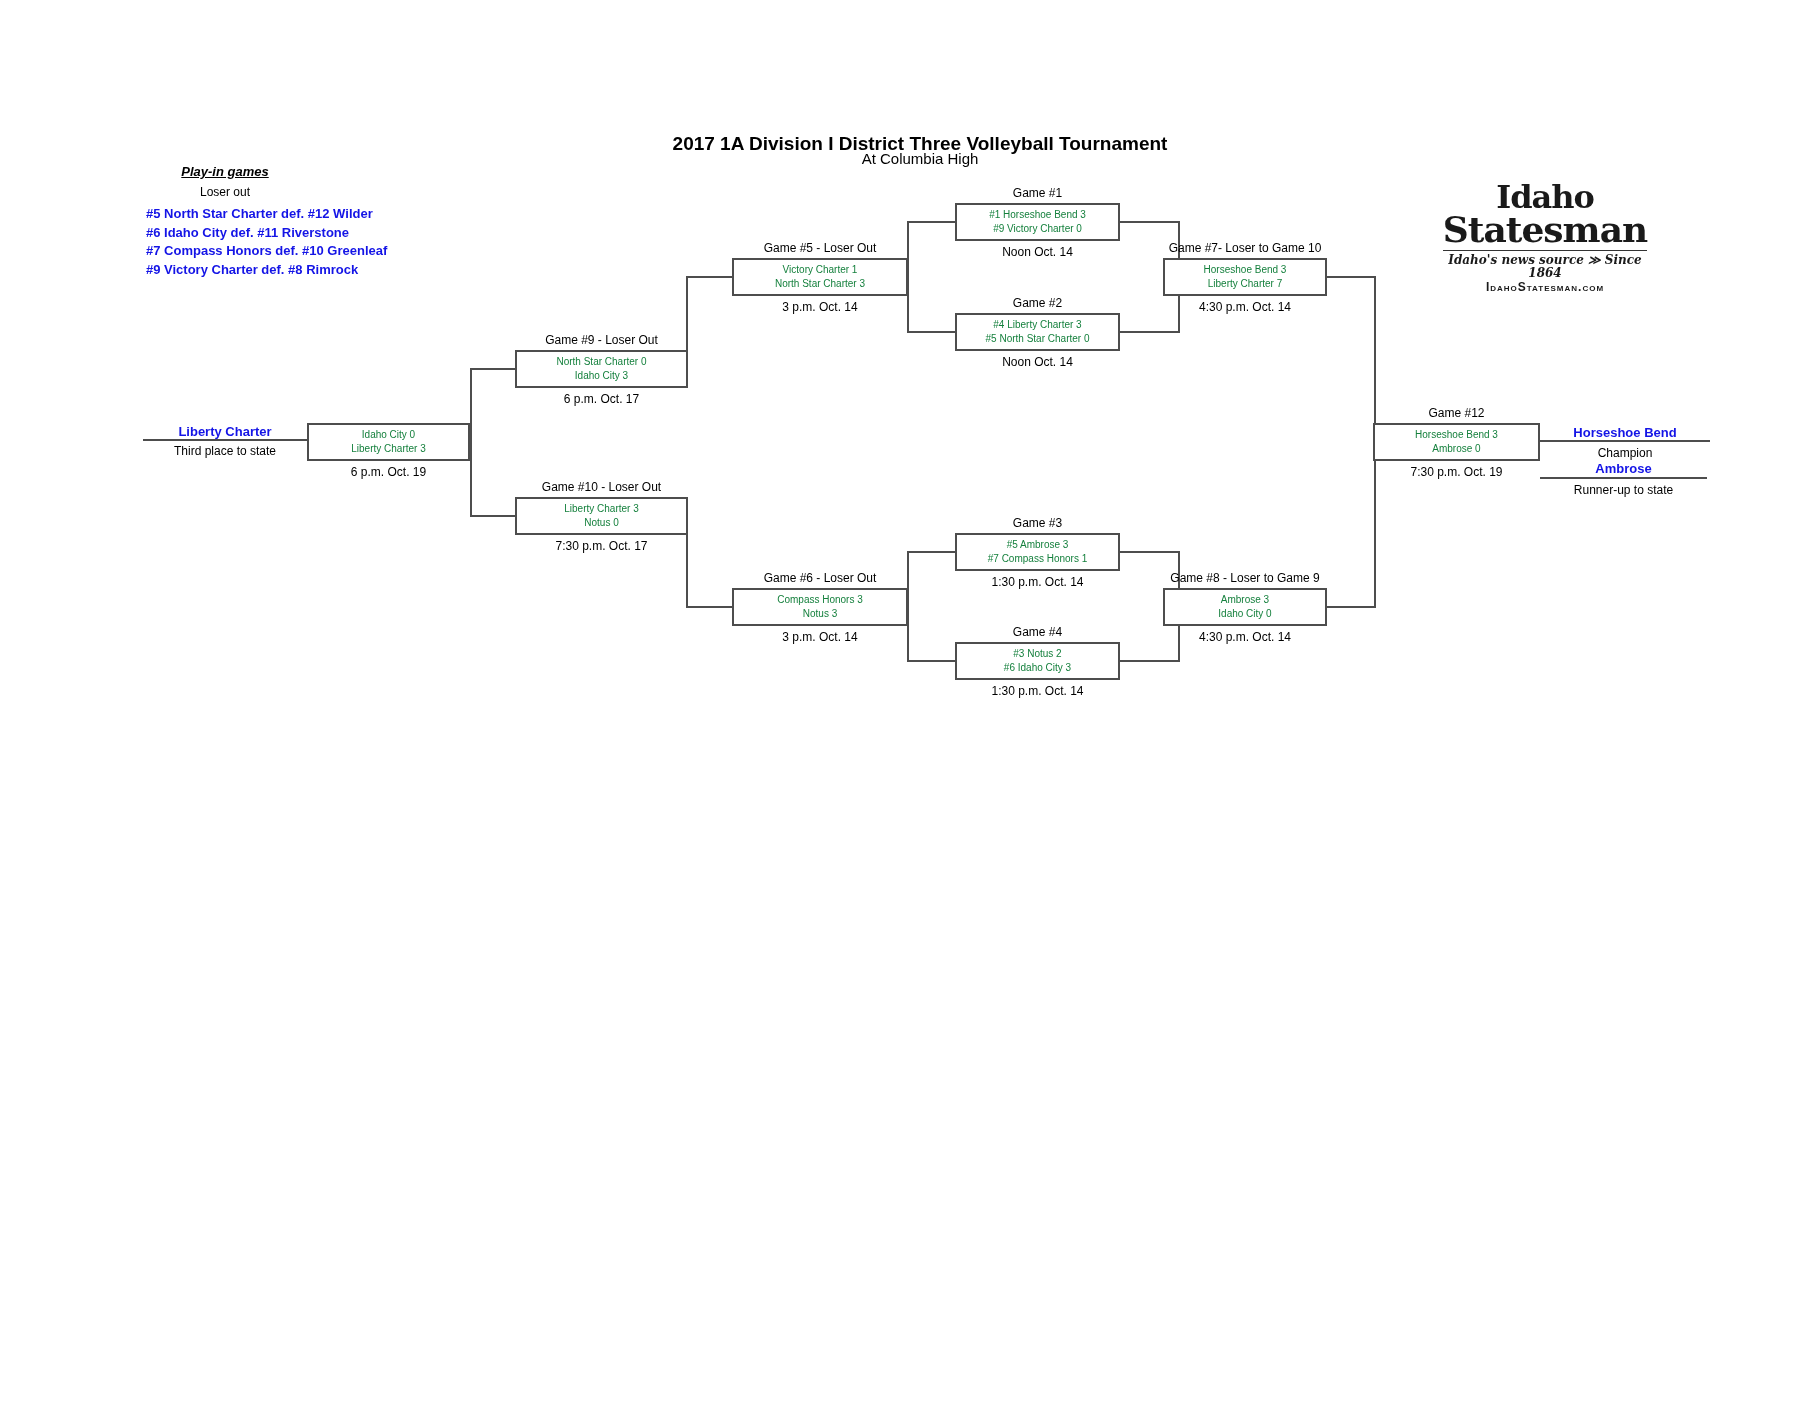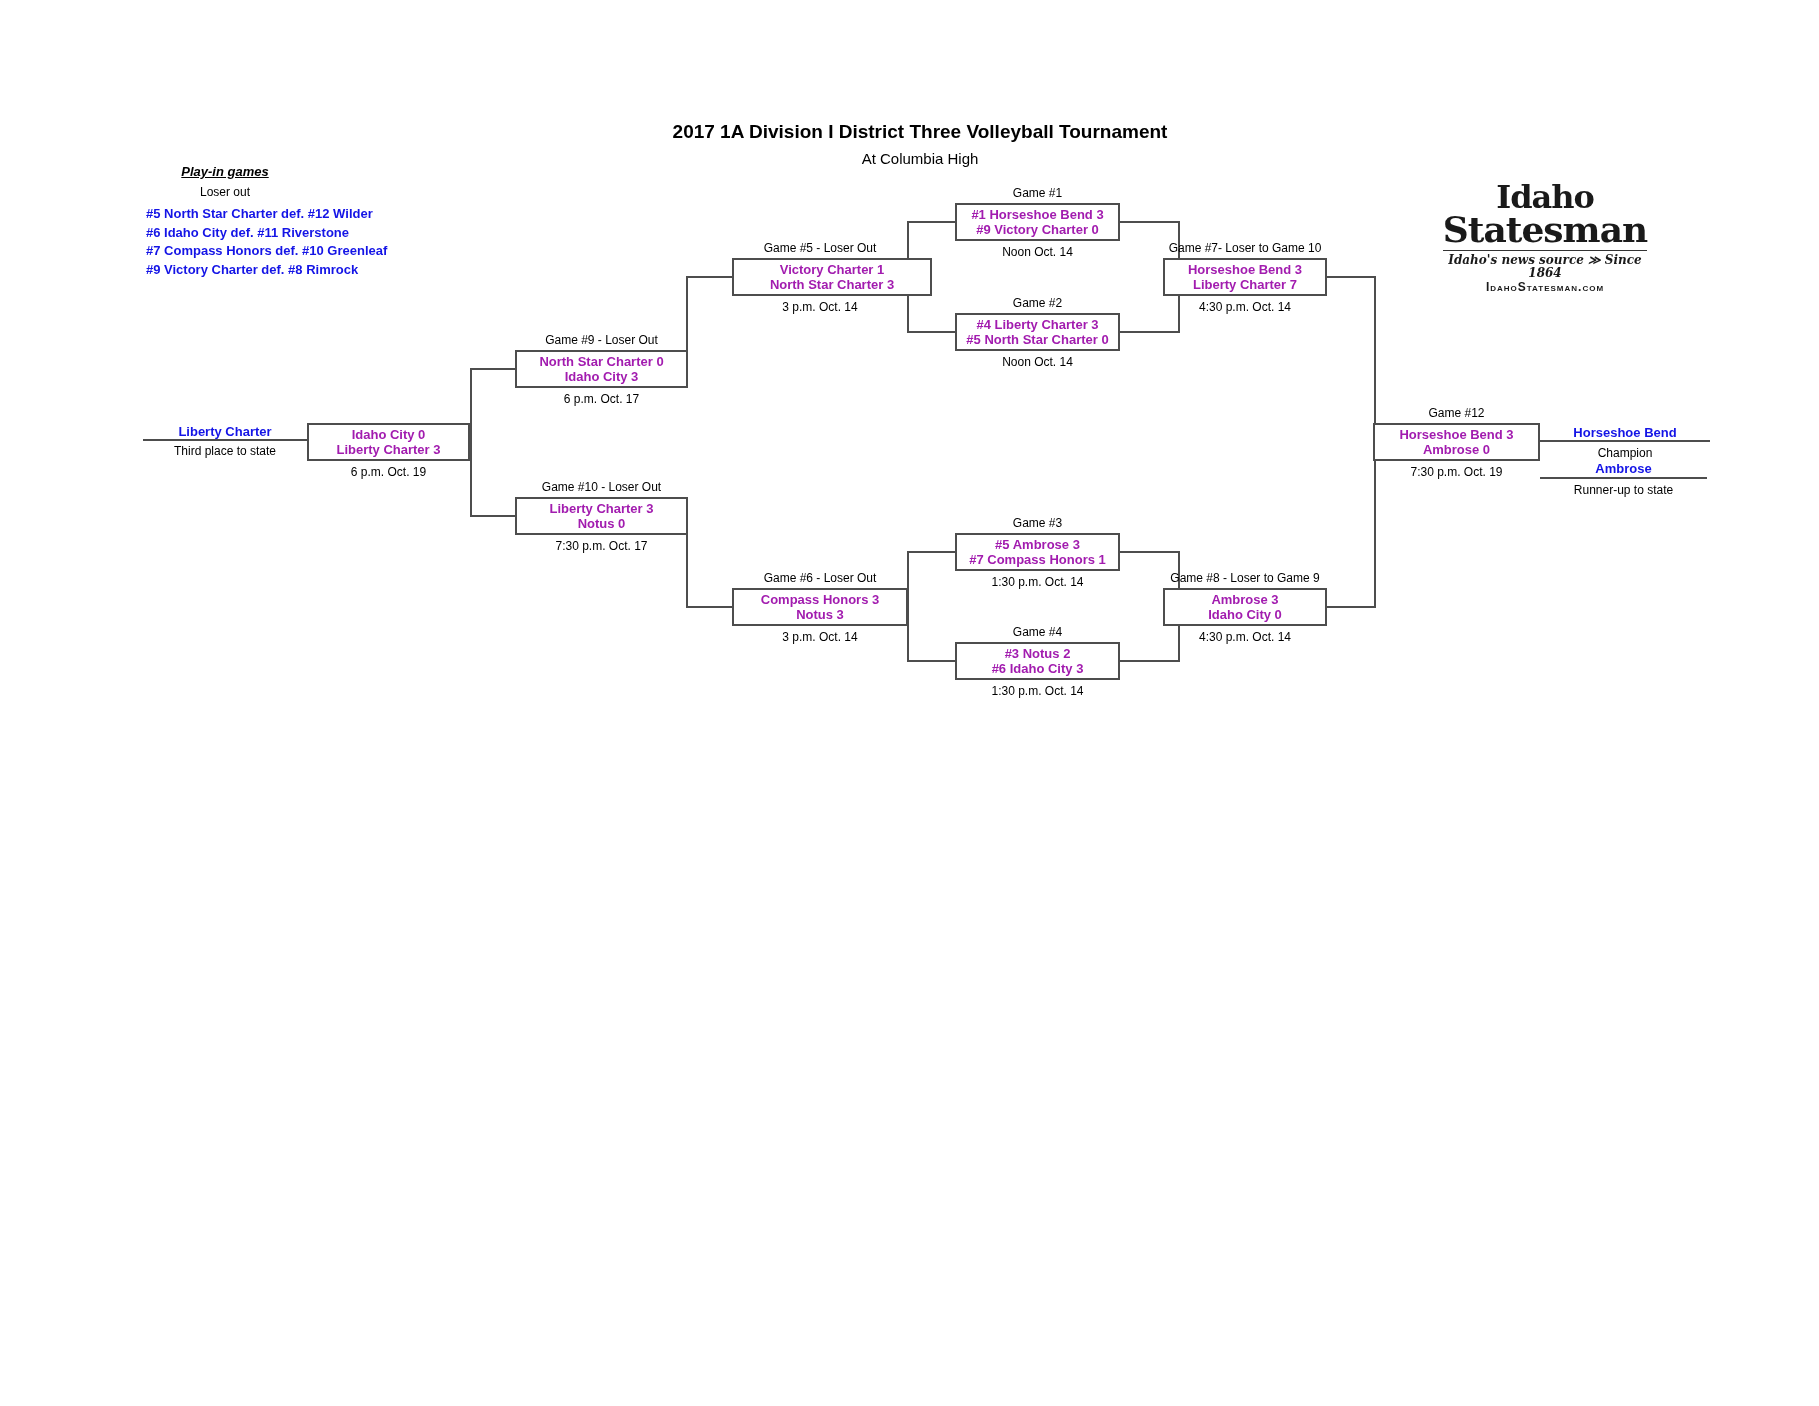--- a/index.html
+++ b/index.html
@@ -6,39 +6,39 @@
   #canvas{position:relative;width:1819px;height:1406px;background:#fff;
           font-family:"Liberation Sans",sans-serif;color:#000;overflow:hidden;}
 
   
   .ln{position:absolute;background:#4d4d4d;z-index:1;}
   .h{height:2px;} .v{width:2px;}
 
   
   .gb{position:absolute;box-sizing:border-box;height:38px;border:2px solid #4d4d4d;background:#fff;
       display:flex;flex-direction:column;justify-content:space-evenly;text-align:center;z-index:2;}
-  .team{color:#a21caf;font-weight:bold;font-size:13px;line-height:1;white-space:nowrap;}
+  .team{color:#15803d;font-weight:normal;font-size:10px;line-height:1;white-space:nowrap;}
   .glabel,.gtime{position:absolute;font-size:12px;text-align:center;z-index:2;white-space:nowrap;}
 
   
   .g1b{left:955px;top:203px;width:165px;} .g1l{left:955px;top:186px;width:165px;} .g1t{left:955px;top:245px;width:165px;}
   .g2b{left:955px;top:313px;width:165px;} .g2l{left:955px;top:296px;width:165px;} .g2t{left:955px;top:355px;width:165px;}
   .g3b{left:955px;top:533px;width:165px;} .g3l{left:955px;top:516px;width:165px;} .g3t{left:955px;top:575px;width:165px;}
   .g4b{left:955px;top:642px;width:165px;} .g4l{left:955px;top:625px;width:165px;} .g4t{left:955px;top:684px;width:165px;}
-  .g5b{left:732px;top:258px;width:200px;} .g5l{left:732px;top:241px;width:176px;} .g5t{left:732px;top:300px;width:176px;}
+  .g5b{left:732px;top:258px;width:176px;} .g5l{left:732px;top:241px;width:176px;} .g5t{left:732px;top:300px;width:176px;}
   .g6b{left:732px;top:588px;width:176px;} .g6l{left:732px;top:571px;width:176px;} .g6t{left:732px;top:630px;width:176px;}
   .g7b{left:1163px;top:258px;width:164px;} .g7l{left:1163px;top:241px;width:164px;} .g7t{left:1163px;top:300px;width:164px;}
   .g8b{left:1163px;top:588px;width:164px;} .g8l{left:1163px;top:571px;width:164px;} .g8t{left:1163px;top:630px;width:164px;}
   .g9b{left:515px;top:350px;width:173px;} .g9l{left:515px;top:333px;width:173px;} .g9t{left:515px;top:392px;width:173px;}
   .g10b{left:515px;top:497px;width:173px;} .g10l{left:515px;top:480px;width:173px;} .g10t{left:515px;top:539px;width:173px;}
   .g11b{left:307px;top:423px;width:163px;} .g11l{left:307px;top:430px;width:163px;} .g11t{left:307px;top:465px;width:163px;}
   .g12b{left:1373px;top:423px;width:167px;} .g12l{left:1373px;top:406px;width:167px;} .g12t{left:1373px;top:465px;width:167px;}
 
   
-  .title{position:absolute;left:460px;top:121px;width:920px;text-align:center;
+  .title{position:absolute;left:460px;top:133px;width:920px;text-align:center;
          font-size:19px;font-weight:bold;}
   .subtitle{position:absolute;left:460px;top:150px;width:920px;text-align:center;font-size:15px;}
 
   
   .pi-head{position:absolute;left:125px;top:164px;width:200px;text-align:center;
            font-size:13px;font-weight:bold;font-style:italic;text-decoration:underline;}
   .pi-sub{position:absolute;left:125px;top:185px;width:200px;text-align:center;font-size:12px;}
   .pi-list{position:absolute;left:146px;top:205px;width:330px;}
   .pi-list div{color:#1414e6;font-weight:bold;font-size:13px;line-height:18.5px;white-space:nowrap;}
 

